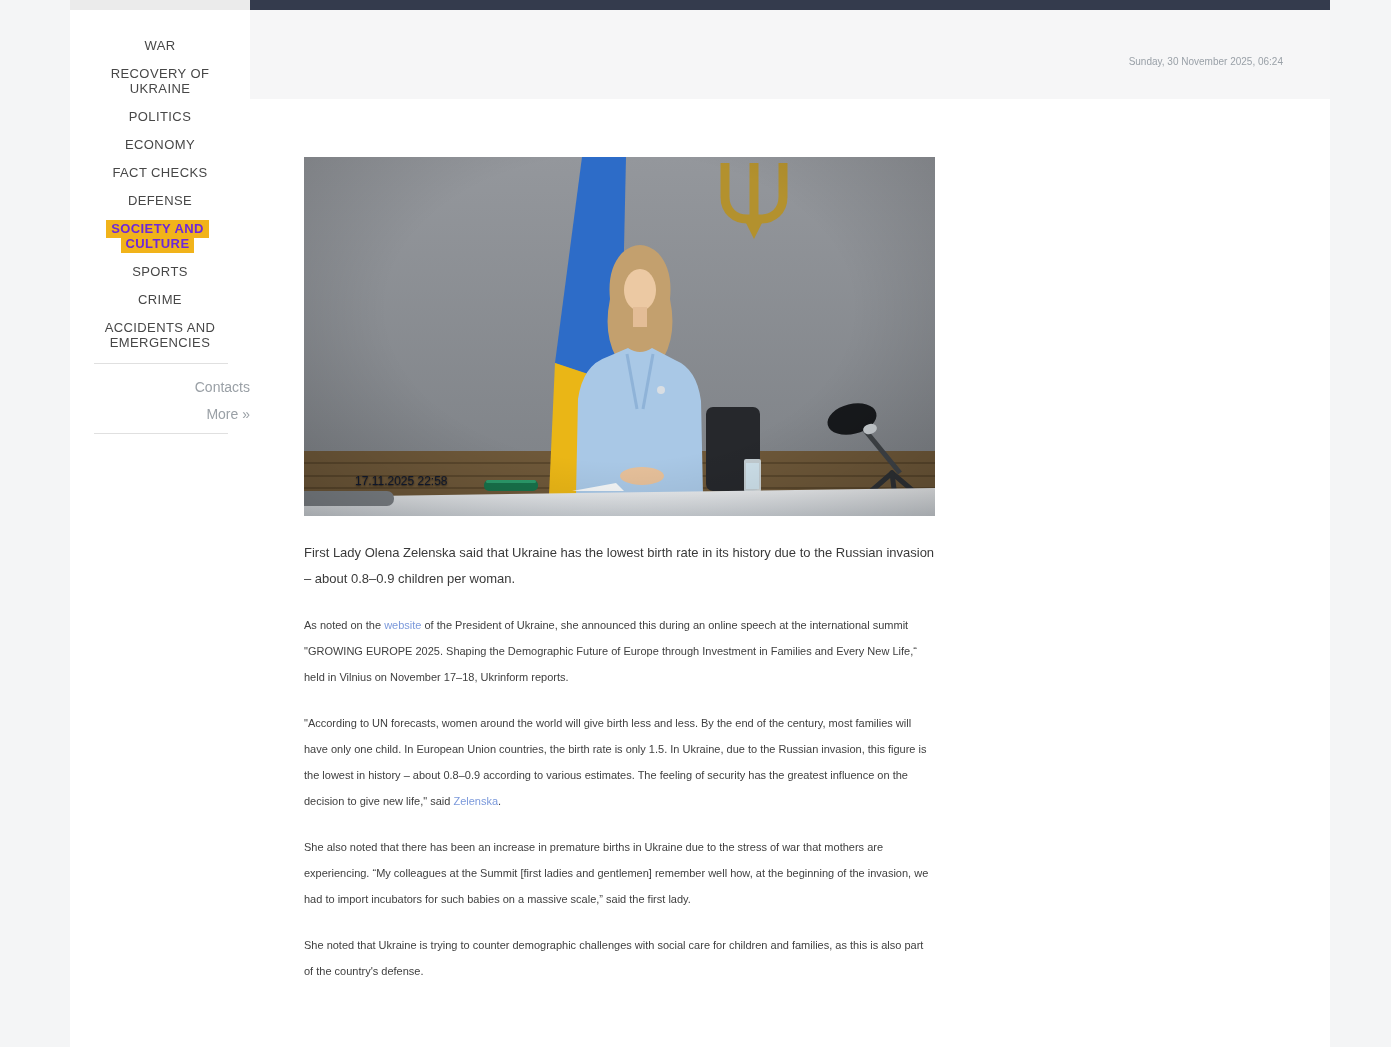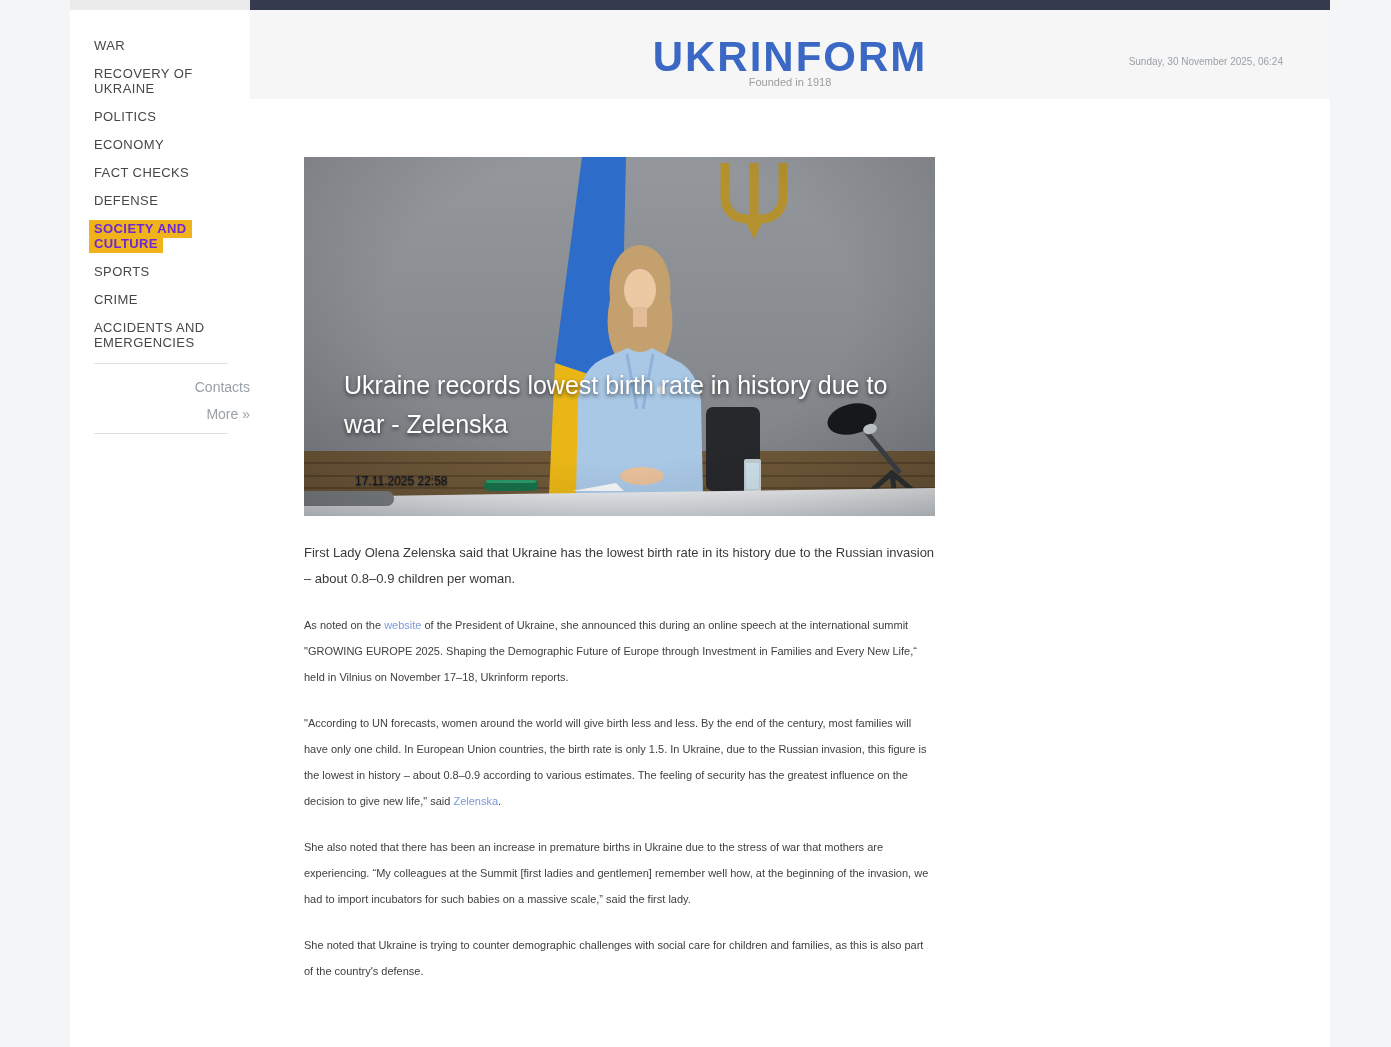--- a/index.html
+++ b/index.html
@@ -4,21 +4,21 @@
 <style>
   html,body{margin:0;padding:0;}
   body{
     width:1391px;height:1047px;overflow:hidden;position:relative;
     background:#f4f5f6;font-family:"Liberation Sans",sans-serif;
     -webkit-font-smoothing:antialiased;
   }
   
   .sidebar-topstrip{position:absolute;left:70px;top:0;width:180px;height:10px;background:#ebebeb;}
   .sidebar{position:absolute;left:70px;top:10px;width:180px;height:1037px;background:#ffffff;}
-  .nav{padding:28px 0 0 24px;}
+  .nav{padding:28px 0 0 24px;text-align:center;}
   .nav-item{display:block;margin:0 0 13px 0;width:132px;font-size:13px;line-height:15px;
     letter-spacing:.4px;color:#474747;text-decoration:none;text-transform:uppercase;cursor:pointer;}
   .nav-item span{padding:1px 0 2px 0;}
   .nav-item.active span{
     background:var(--accent);font-weight:bold;color:#6d28d9;
     padding:1px 5px 2px 5px;margin-left:-5px;
     -webkit-box-decoration-break:clone;box-decoration-break:clone;
   }
   .side-sep{border:none;border-top:1px solid #e0e0e0;margin:0 22px 15px 24px;}
   .aux-link{display:block;padding-left:24px;margin:0 0 11px 0;font-size:14px;line-height:16px;
@@ -69,24 +69,20 @@
       <a class="aux-link">Contacts</a>
       <a class="aux-link">More »</a>
     </div>
   <hr class="side-sep">
 </div>
 
 <div class="main">
   <div class="topbar"></div>
 
   <div class="header">
-    <div class="logo-wrap">
-      <div class="logo">UKRINFORM</div>
-      <div class="tagline">Founded in 1918</div>
-    </div>
     <div class="header-date">Sunday, 30 November 2025, 06:24</div>
   </div>
 
   <div class="content">
     <div class="article">
 
       <div class="hero">
         <svg width="631" height="359" viewBox="0 0 631 359">
           <defs>
             <linearGradient id="wall" x1="0" y1="0" x2="0" y2="1">
@@ -142,21 +138,20 @@
             <ellipse cx="566" cy="272" rx="7" ry="5" fill="#c9ced2" transform="rotate(-14 566 272)"></ellipse>
           </g>
 
           <rect x="180" y="323" width="54" height="11" rx="5" fill="#17714a"></rect>
           <rect x="182" y="323" width="50" height="3" rx="1.5" fill="#2b9a6a"></rect>
           <polygon points="268,334 312,326 320,334" fill="#f5f7f8"></polygon>
 
           <polygon points="0,340 631,331 631,359 0,359" fill="url(#desk)"></polygon>
           <rect x="-12" y="334" width="102" height="15" rx="7" fill="#7c8186"></rect>
         </svg>
-        <div class="hero-title">Ukraine records lowest birth rate in history due to war - Zelenska</div>
         <div class="hero-date">17.11.2025 22:58</div>
       </div>
 
       <div class="lead">First Lady Olena Zelenska said that Ukraine has the lowest birth rate in its history due to the Russian invasion – about 0.8–0.9 children per woman.</div>
       <div>
           <p class="body">As noted on the <a>website</a> of the President of Ukraine, she announced this during an online speech at the international summit "GROWING EUROPE 2025. Shaping the Demographic Future of Europe through Investment in Families and Every New Life,“ held in Vilnius on November 17–18, Ukrinform reports.</p>
           <p class="body">"According to UN forecasts, women around the world will give birth less and less. By the end of the century, most families will have only one child. In European Union countries, the birth rate is only 1.5. In Ukraine, due to the Russian invasion, this figure is the lowest in history – about 0.8–0.9 according to various estimates. The feeling of security has the greatest influence on the decision to give new life," said <a>Zelenska</a>.</p>
           <p class="body">She also noted that there has been an increase in premature births in Ukraine due to the stress of war that mothers are experiencing. “My colleagues at the Summit [first ladies and gentlemen] remember well how, at the beginning of the invasion, we had to import incubators for such babies on a massive scale,” said the first lady.</p>
           <p class="body">She noted that Ukraine is trying to counter demographic challenges with social care for children and families, as this is also part of the country's defense.</p>
         </div>

